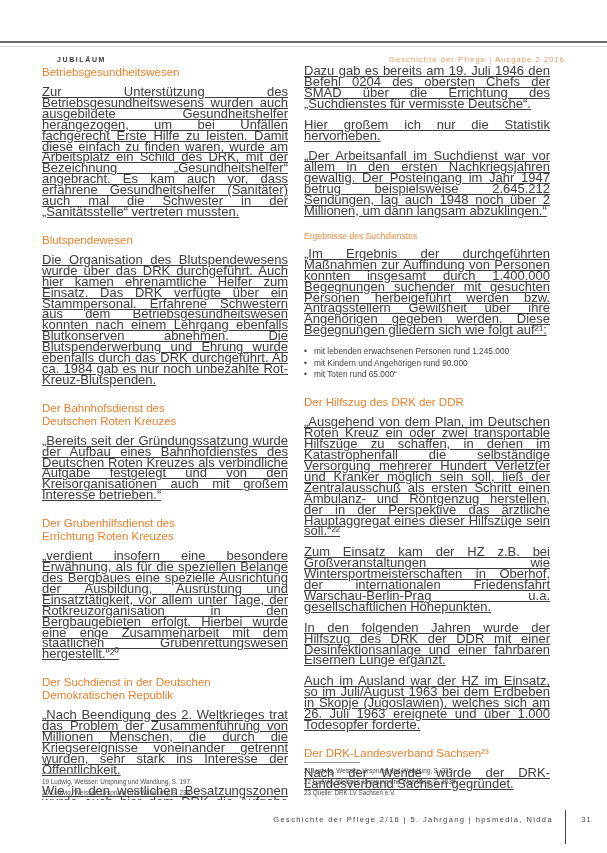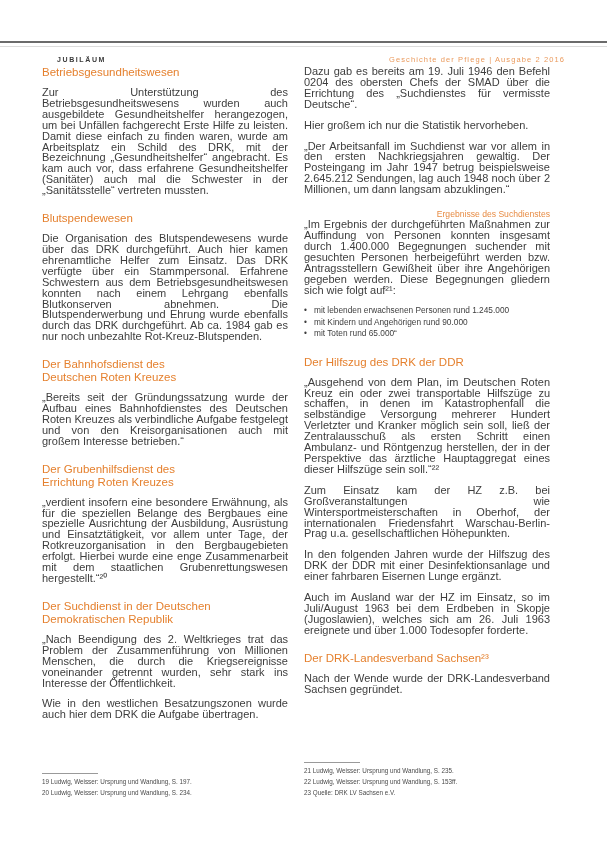--- a/index.html
+++ b/index.html
@@ -33,29 +33,28 @@
     width:508px;height:734px;
   }
   .col{position:relative;width:250px;height:734px;overflow:hidden;}
   h2.sec{
     margin:16px 0 8px 0;
     font-size:11.5px;line-height:13px;font-weight:400;
     color:#e5802e;white-space:pre-line;
   }
   h2.sec.first{margin-top:0;}
   h3.subsec{
-    margin:14px 0 0 0;
+    margin:14px 0 8px 0;
     font-size:8.6px;line-height:10px;font-weight:400;
     color:#e78b43;
-    text-align:right;
   }
   p.body{
     margin:0 0 10px 0;
-    font-size:11px;line-height:10.9px;
-    text-align:justify;hyphens:auto;
+    font-size:13px;line-height:10.9px;
+    text-align:justify;hyphens:auto;text-decoration:underline;
   }
   ul.blist{list-style:none;margin:0 0 10px 0;padding:0;}
   ul.blist li{
     display:flex;font-size:8.3px;line-height:11.4px;
   }
   ul.blist .blt{width:10px;flex:0 0 10px;color:#3d3d3d;}
   
   .footnotes{position:absolute;bottom:0;left:0;right:0;}
   .fn-rule{width:56px;height:1px;background:#9a9a9a;margin-bottom:4px;}
   p.fn{margin:0 0 2.5px 0;font-size:6.3px;line-height:8.5px;color:#4a4a4a;text-align:left;}
@@ -152,14 +151,19 @@
 
       <div class="footnotes">
         <div class="fn-rule"></div>
         <p class="fn">21 Ludwig, Weisser: Ursprung und Wandlung, S. 235.</p>
         <p class="fn">22 Ludwig, Weisser: Ursprung und Wandlung, S. 153ff.</p>
         <p class="fn">23 Quelle: DRK LV Sachsen e.V.</p>
       </div>
     </section>
   </div>
 
+  <div class="ftr">
+    <span class="ftr-imprint">Geschichte der Pflege 2/16 | 5. Jahrgang | hpsmedia, Nidda</span>
+    <span class="ftr-vline"></span>
+    <span class="ftr-page">31</span>
+  </div>
 
 </div>
 
 </body></html>

